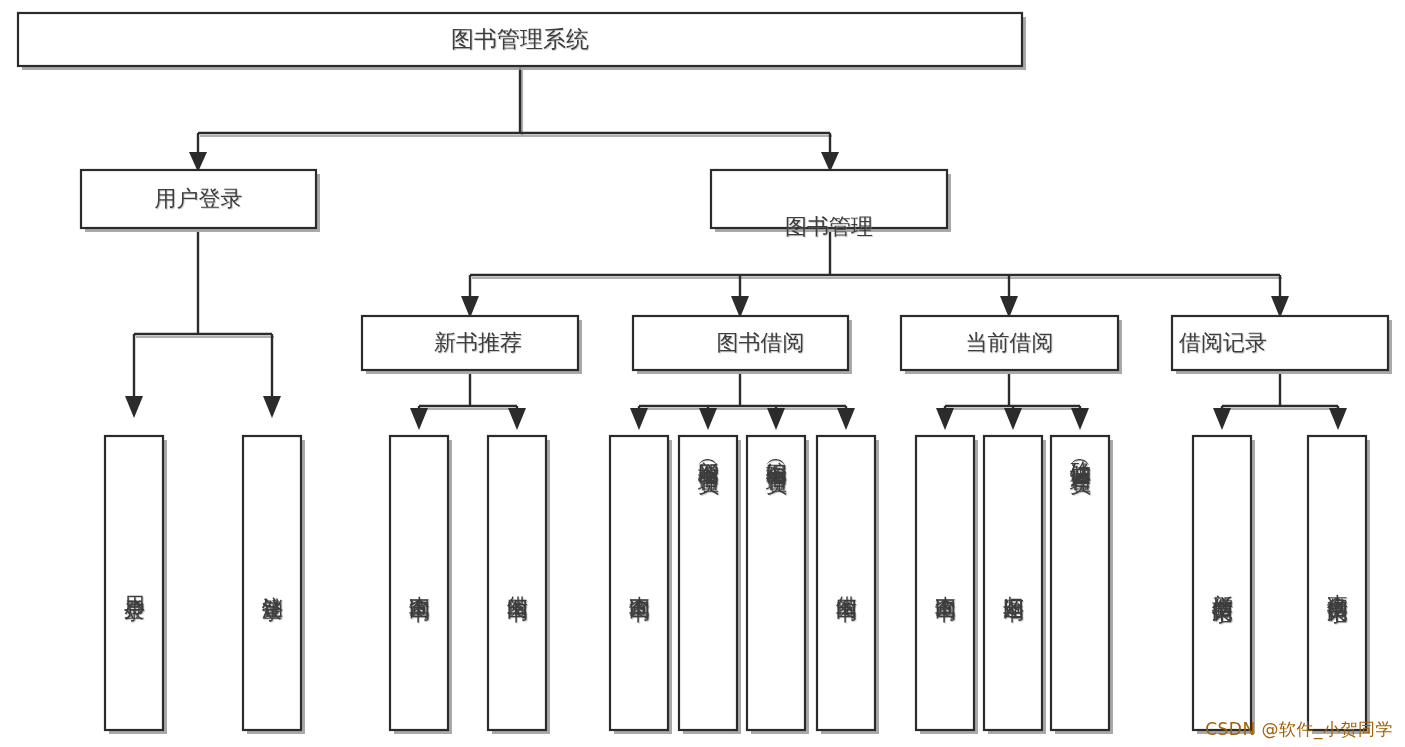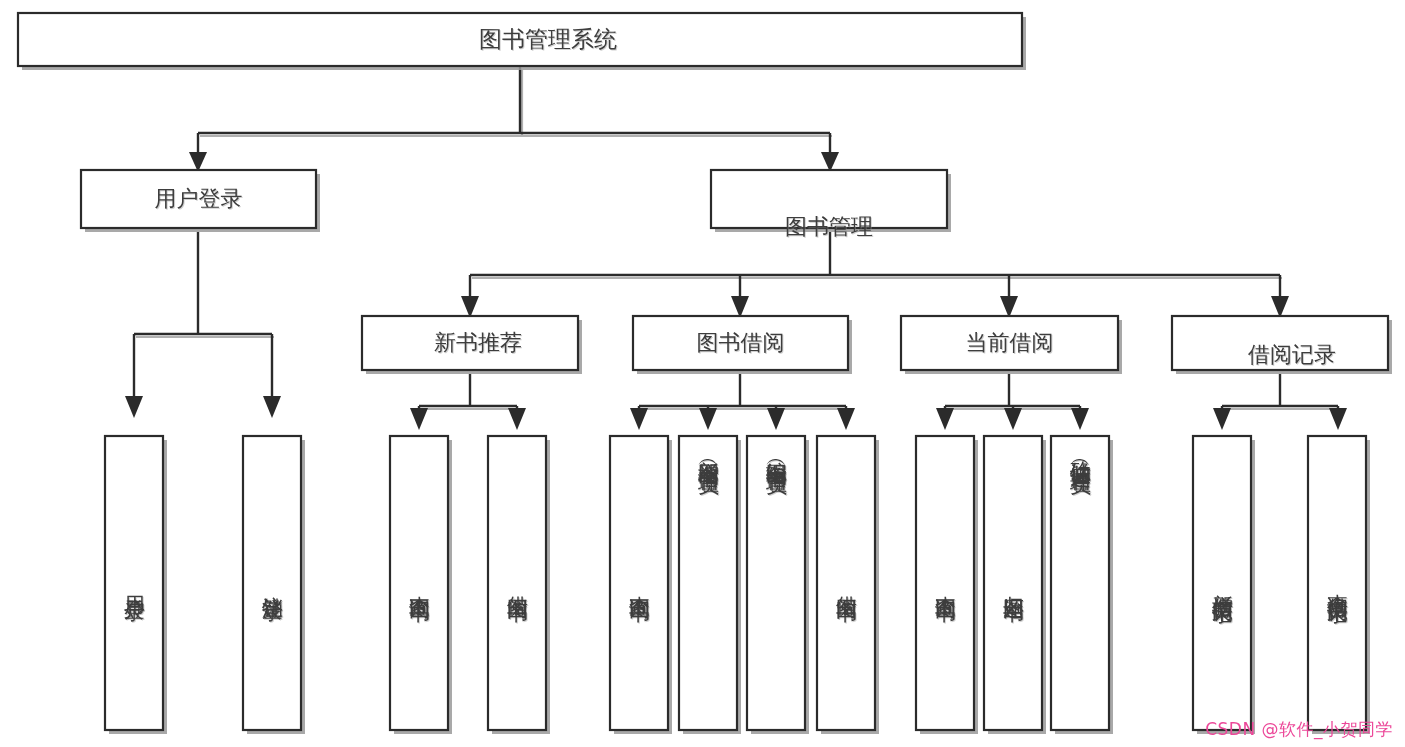--- a/index.html
+++ b/index.html
@@ -79,21 +79,21 @@
     color: #3d3d3d;
     white-space: nowrap;
     text-shadow: 1px 1px 0 rgba(150,150,150,0.45);
   }
   #watermark {
     position: absolute;
     right: 12px;
     bottom: 6px;
     font-family: "DejaVu Sans", "Liberation Sans", sans-serif;
     font-size: 17px;
-    color: #ec4899;
+    color: #a16207;
     letter-spacing: 0.5px;
     white-space: nowrap;
   }
 </style>
 </head>
 <body>
 
 <div id="diagram-root">
 
   <svg class="flow" viewBox="0 0 1405 747">
@@ -232,45 +232,45 @@
       <rect class="node-rect" x="1051" y="436" width="58" height="294"></rect>
 
       <rect class="node-shadow" x="1197" y="440" width="58" height="294"></rect>
       <rect class="node-rect" x="1193" y="436" width="58" height="294"></rect>
 
       <rect class="node-shadow" x="1312" y="440" width="58" height="294"></rect>
       <rect class="node-rect" x="1308" y="436" width="58" height="294"></rect>
     </g>
   </svg>
 
-  <div class="hlabel-wrap" style="left:18px; top:13px; width:1004px; height:53px;padding-left:28px;">
+  <div class="hlabel-wrap" style="left:18px; top:13px; width:1004px; height:53px;">
     <span class="hlabel" style="font-size:23px;">图书管理系统</span>
   </div>
 
   <div class="hlabel-wrap" style="left:81px; top:170px; width:235px; height:58px;">
     <span class="hlabel">用户登录</span>
   </div>
 
   <div class="hlabel-wrap" style="left:711px; top:170px; width:236px; height:58px;margin-top:28px;">
     <span class="hlabel">图书管理</span>
   </div>
 
   <div class="hlabel-wrap" style="left:362px; top:316px; width:216px; height:54px;padding-left:8px;">
     <span class="hlabel">新书推荐</span>
   </div>
 
-  <div class="hlabel-wrap" style="left:633px; top:316px; width:215px; height:54px;">
+  <div class="hlabel-wrap" style="left:653px; top:316px; width:215px; height:54px;">
     <span class="hlabel">图书借阅</span>
   </div>
 
-  <div class="hlabel-wrap" style="left:901px; top:304px; width:217px; height:54px;align-items:flex-end;">
+  <div class="hlabel-wrap" style="left:901px; top:316px; width:217px; height:54px;">
     <span class="hlabel">当前借阅</span>
   </div>
 
-  <div class="hlabel-wrap" style="left:1184px; top:316px; width:216px; height:54px;align-items:flex-end;">
+  <div class="hlabel-wrap" style="left:1115px; top:316px; width:216px; height:54px;">
     <span class="hlabel">借阅记录</span>
   </div>
 
   <div class="vlabel-wrap" style="left:105px; top:436px; width:58px; height:294px;">
     <span class="vlabel">用户登录</span>
   </div>
 
   <div class="vlabel-wrap" style="left:243px; top:436px; width:58px; height:294px;">
     <span class="vlabel">注销登录</span>
   </div>

